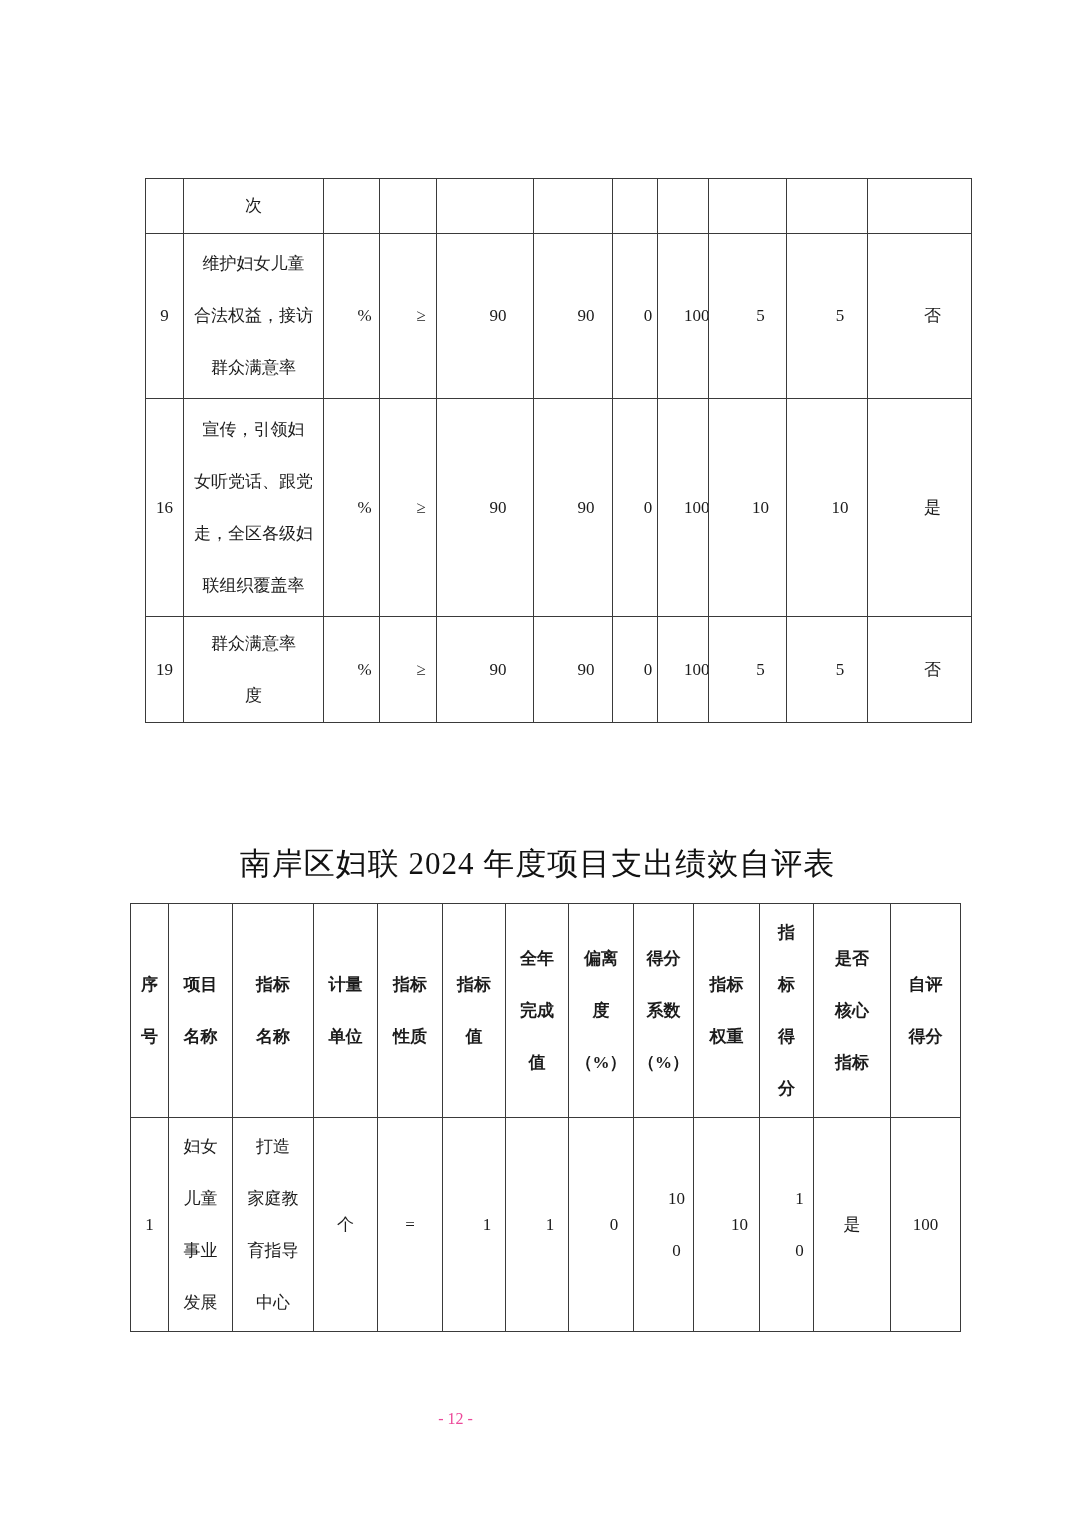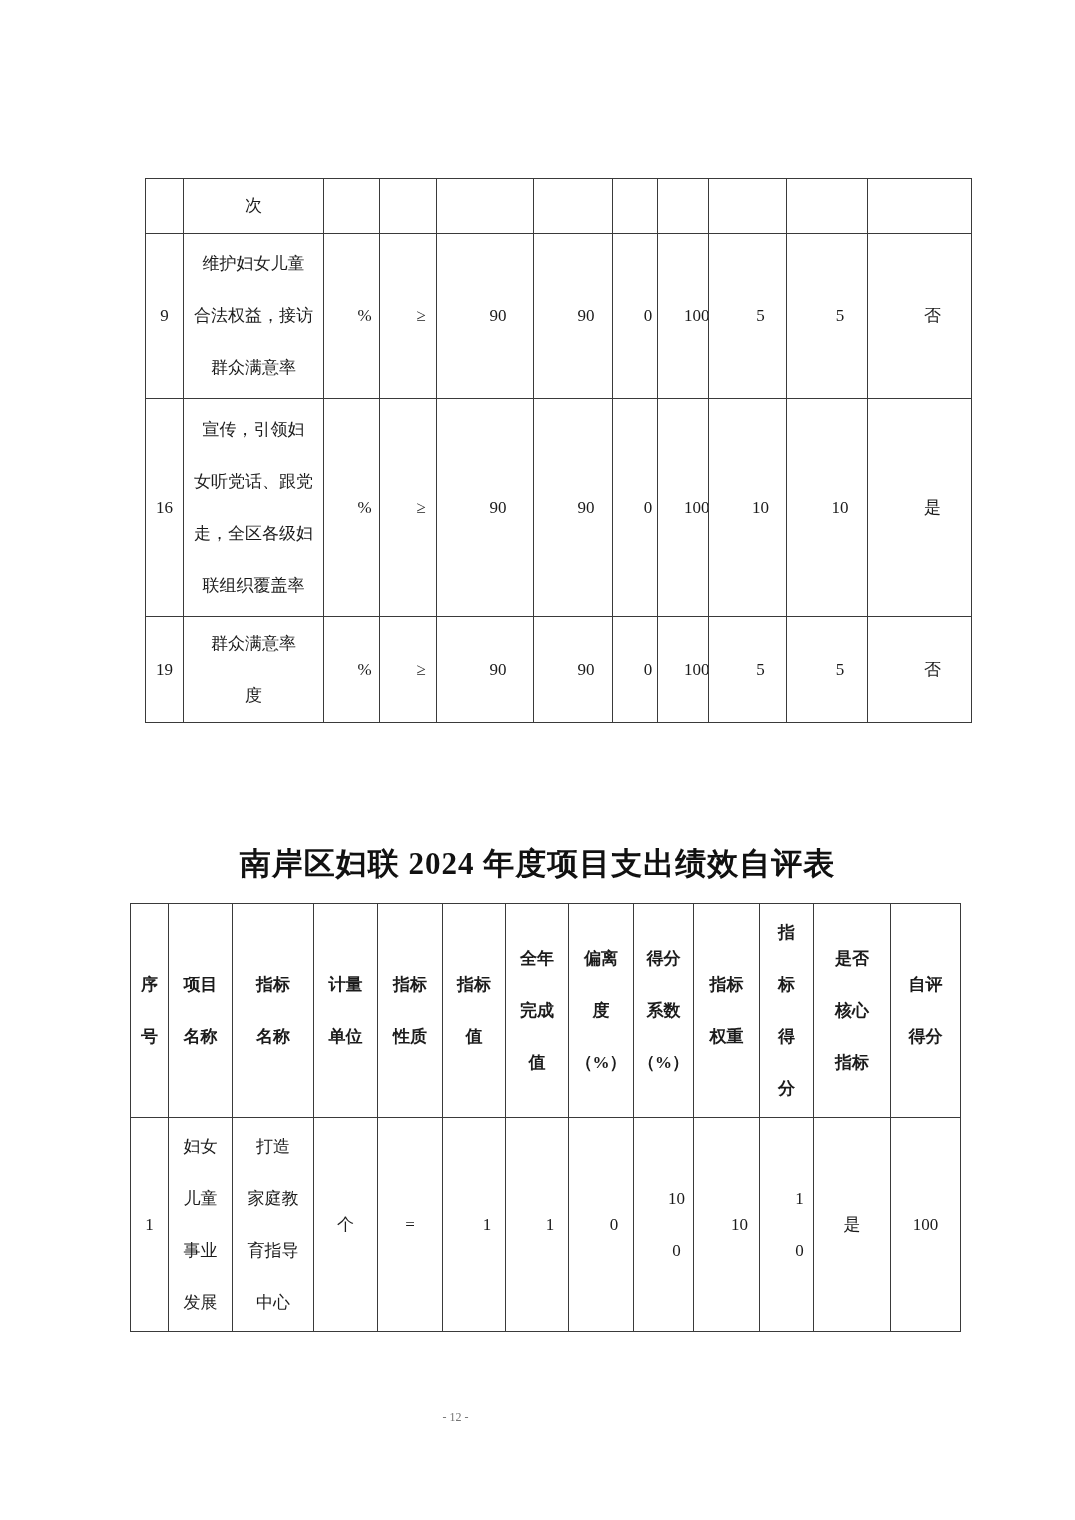--- a/index.html
+++ b/index.html
@@ -34,33 +34,33 @@
   #table1 { left: 145px; top: 178px; width: 826px; }
   #table2 { left: 130px; top: 903px; width: 830px; }
   #table2 tr.hdr td { font-weight: bold; }
   .page-title {
     position: absolute;
     left: 0;
     top: 840px;
     width: 1075px;
     text-align: center;
     font-size: 31px;
-    font-weight: bold;
+    font-weight: normal;
     line-height: 48px;
     letter-spacing: 1px;
     color: #111;
   }
   .page-number {
     position: absolute;
     left: 0;
     top: 1410px;
     width: 911px;
     text-align: center;
-    font-size: 12px;
-    color: #737373;
+    font-size: 16px;
+    color: #ec4899;
   }
 </style>
 </head>
 <body>
 
 <table id="table1" class="doc-table">
   <colgroup>
     <col style="width:38px">
       <col style="width:140px">
       <col style="width:56px">

